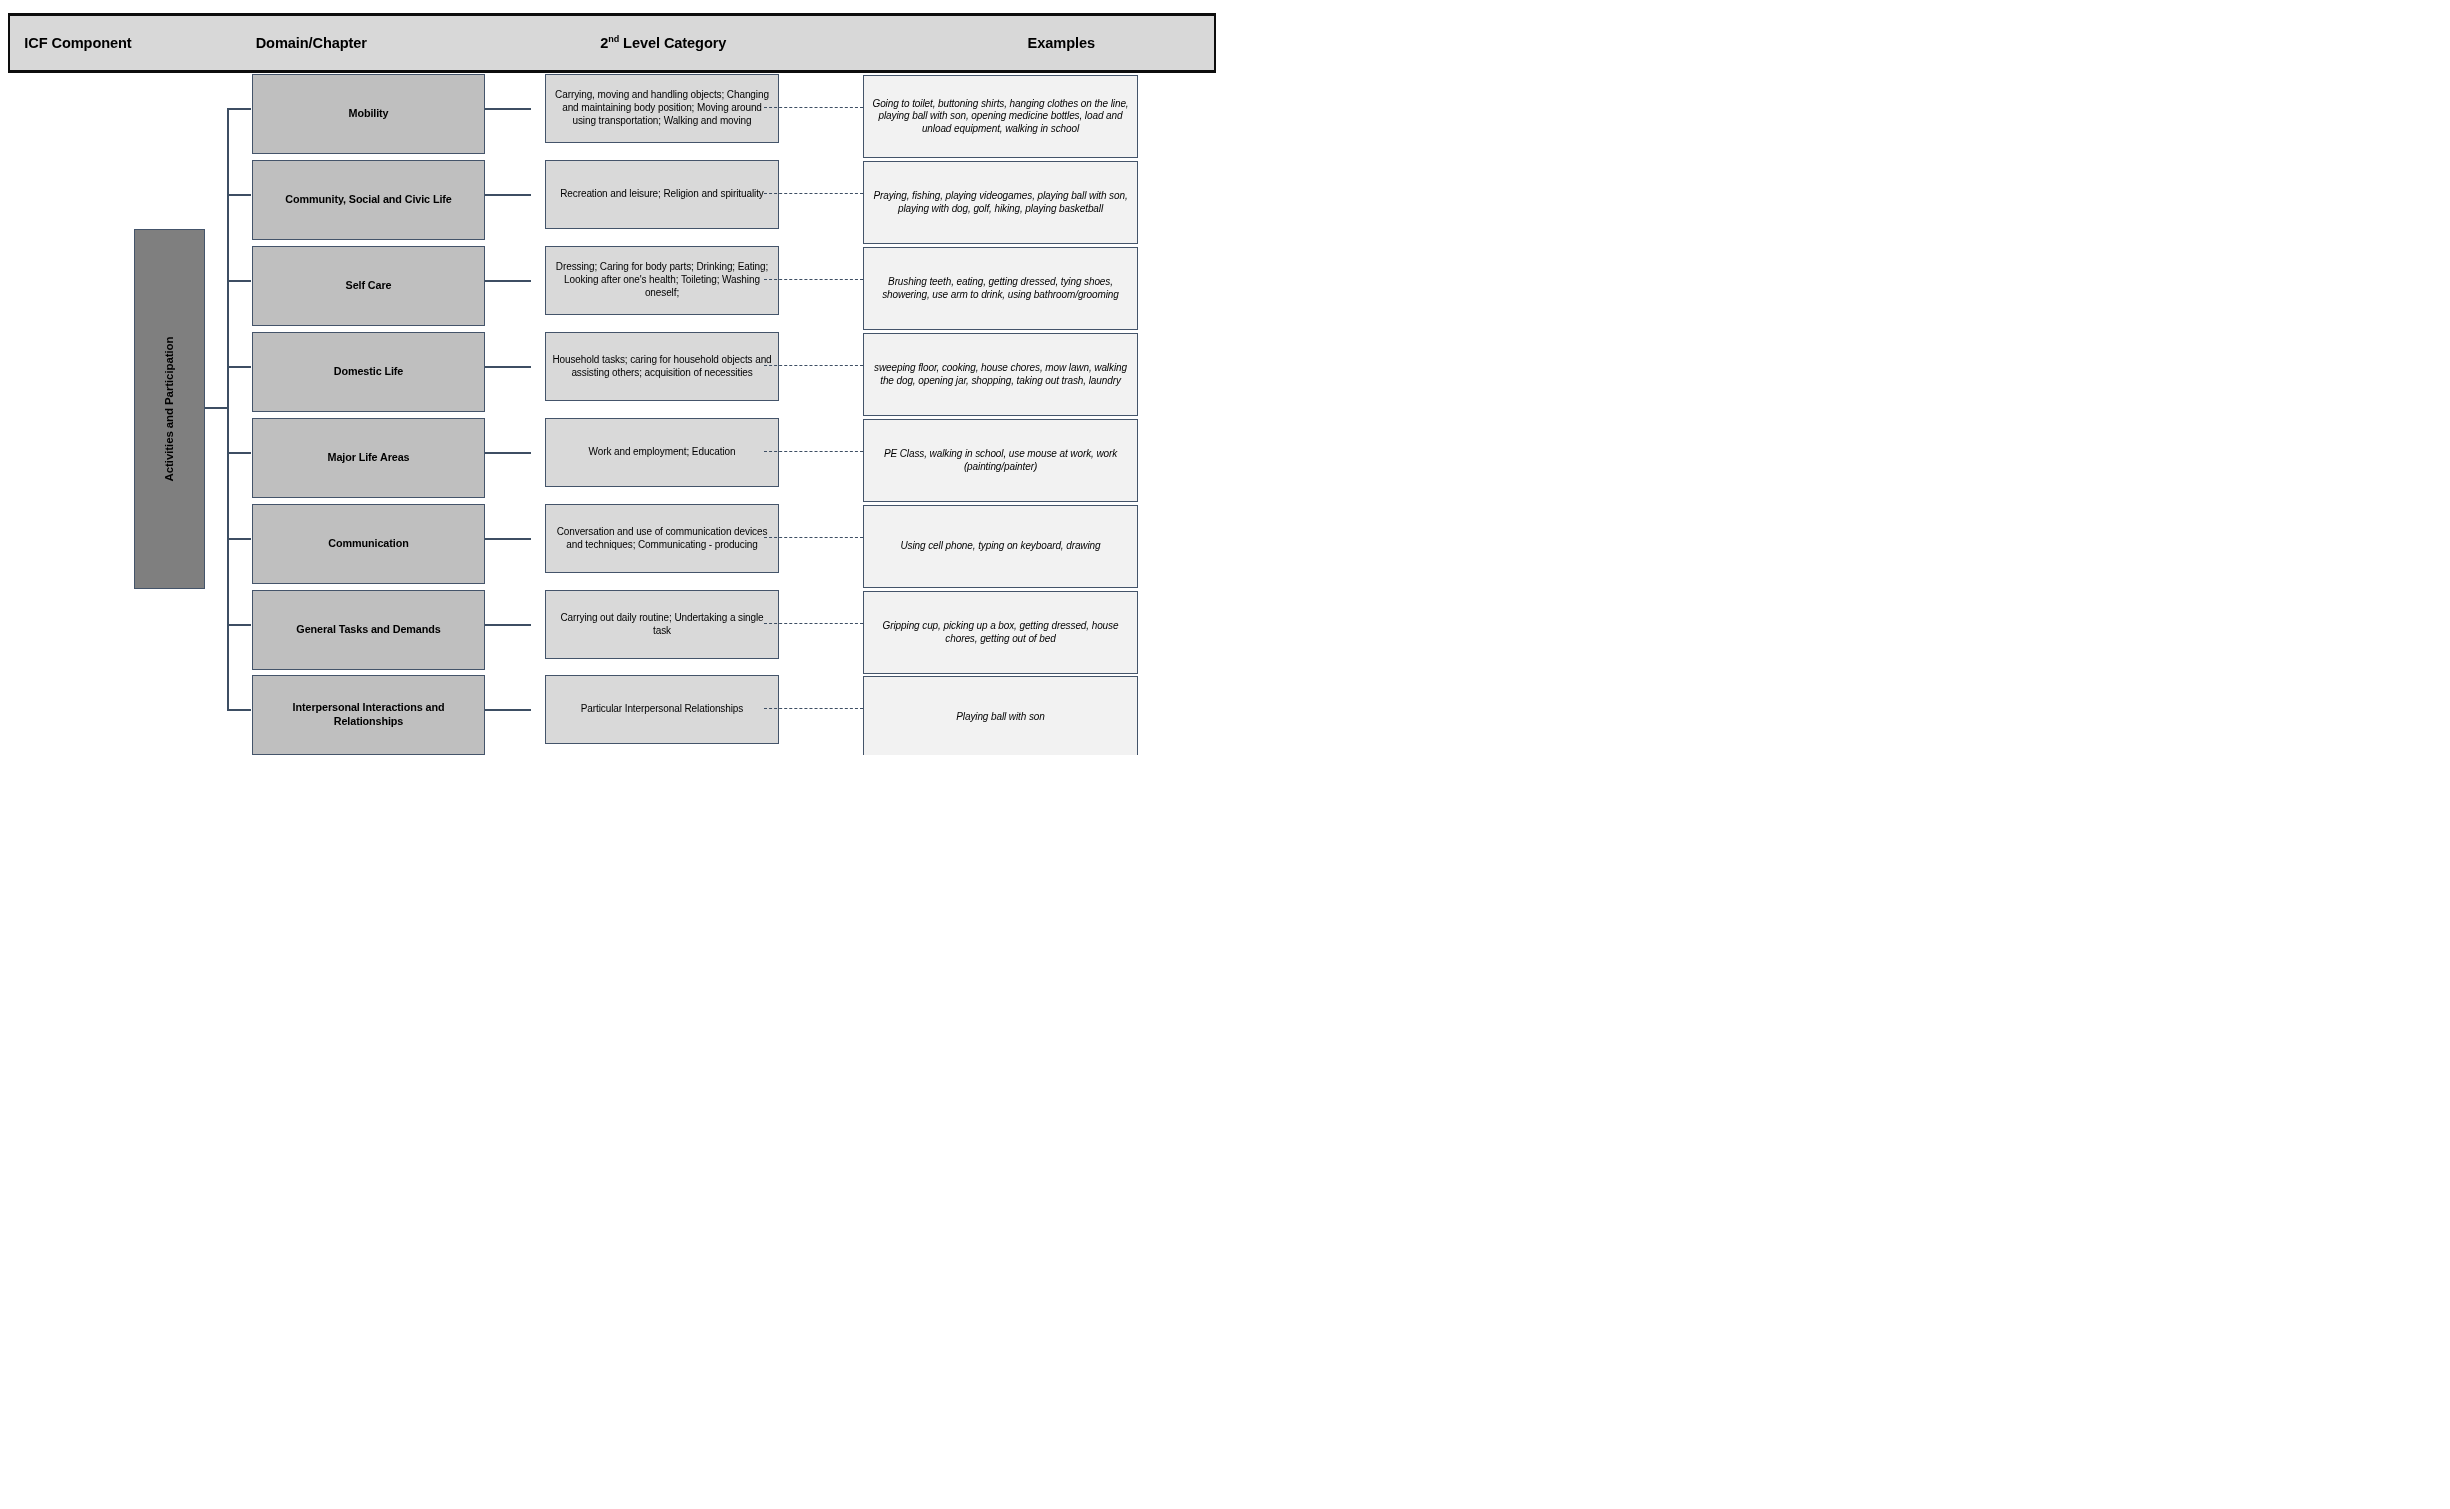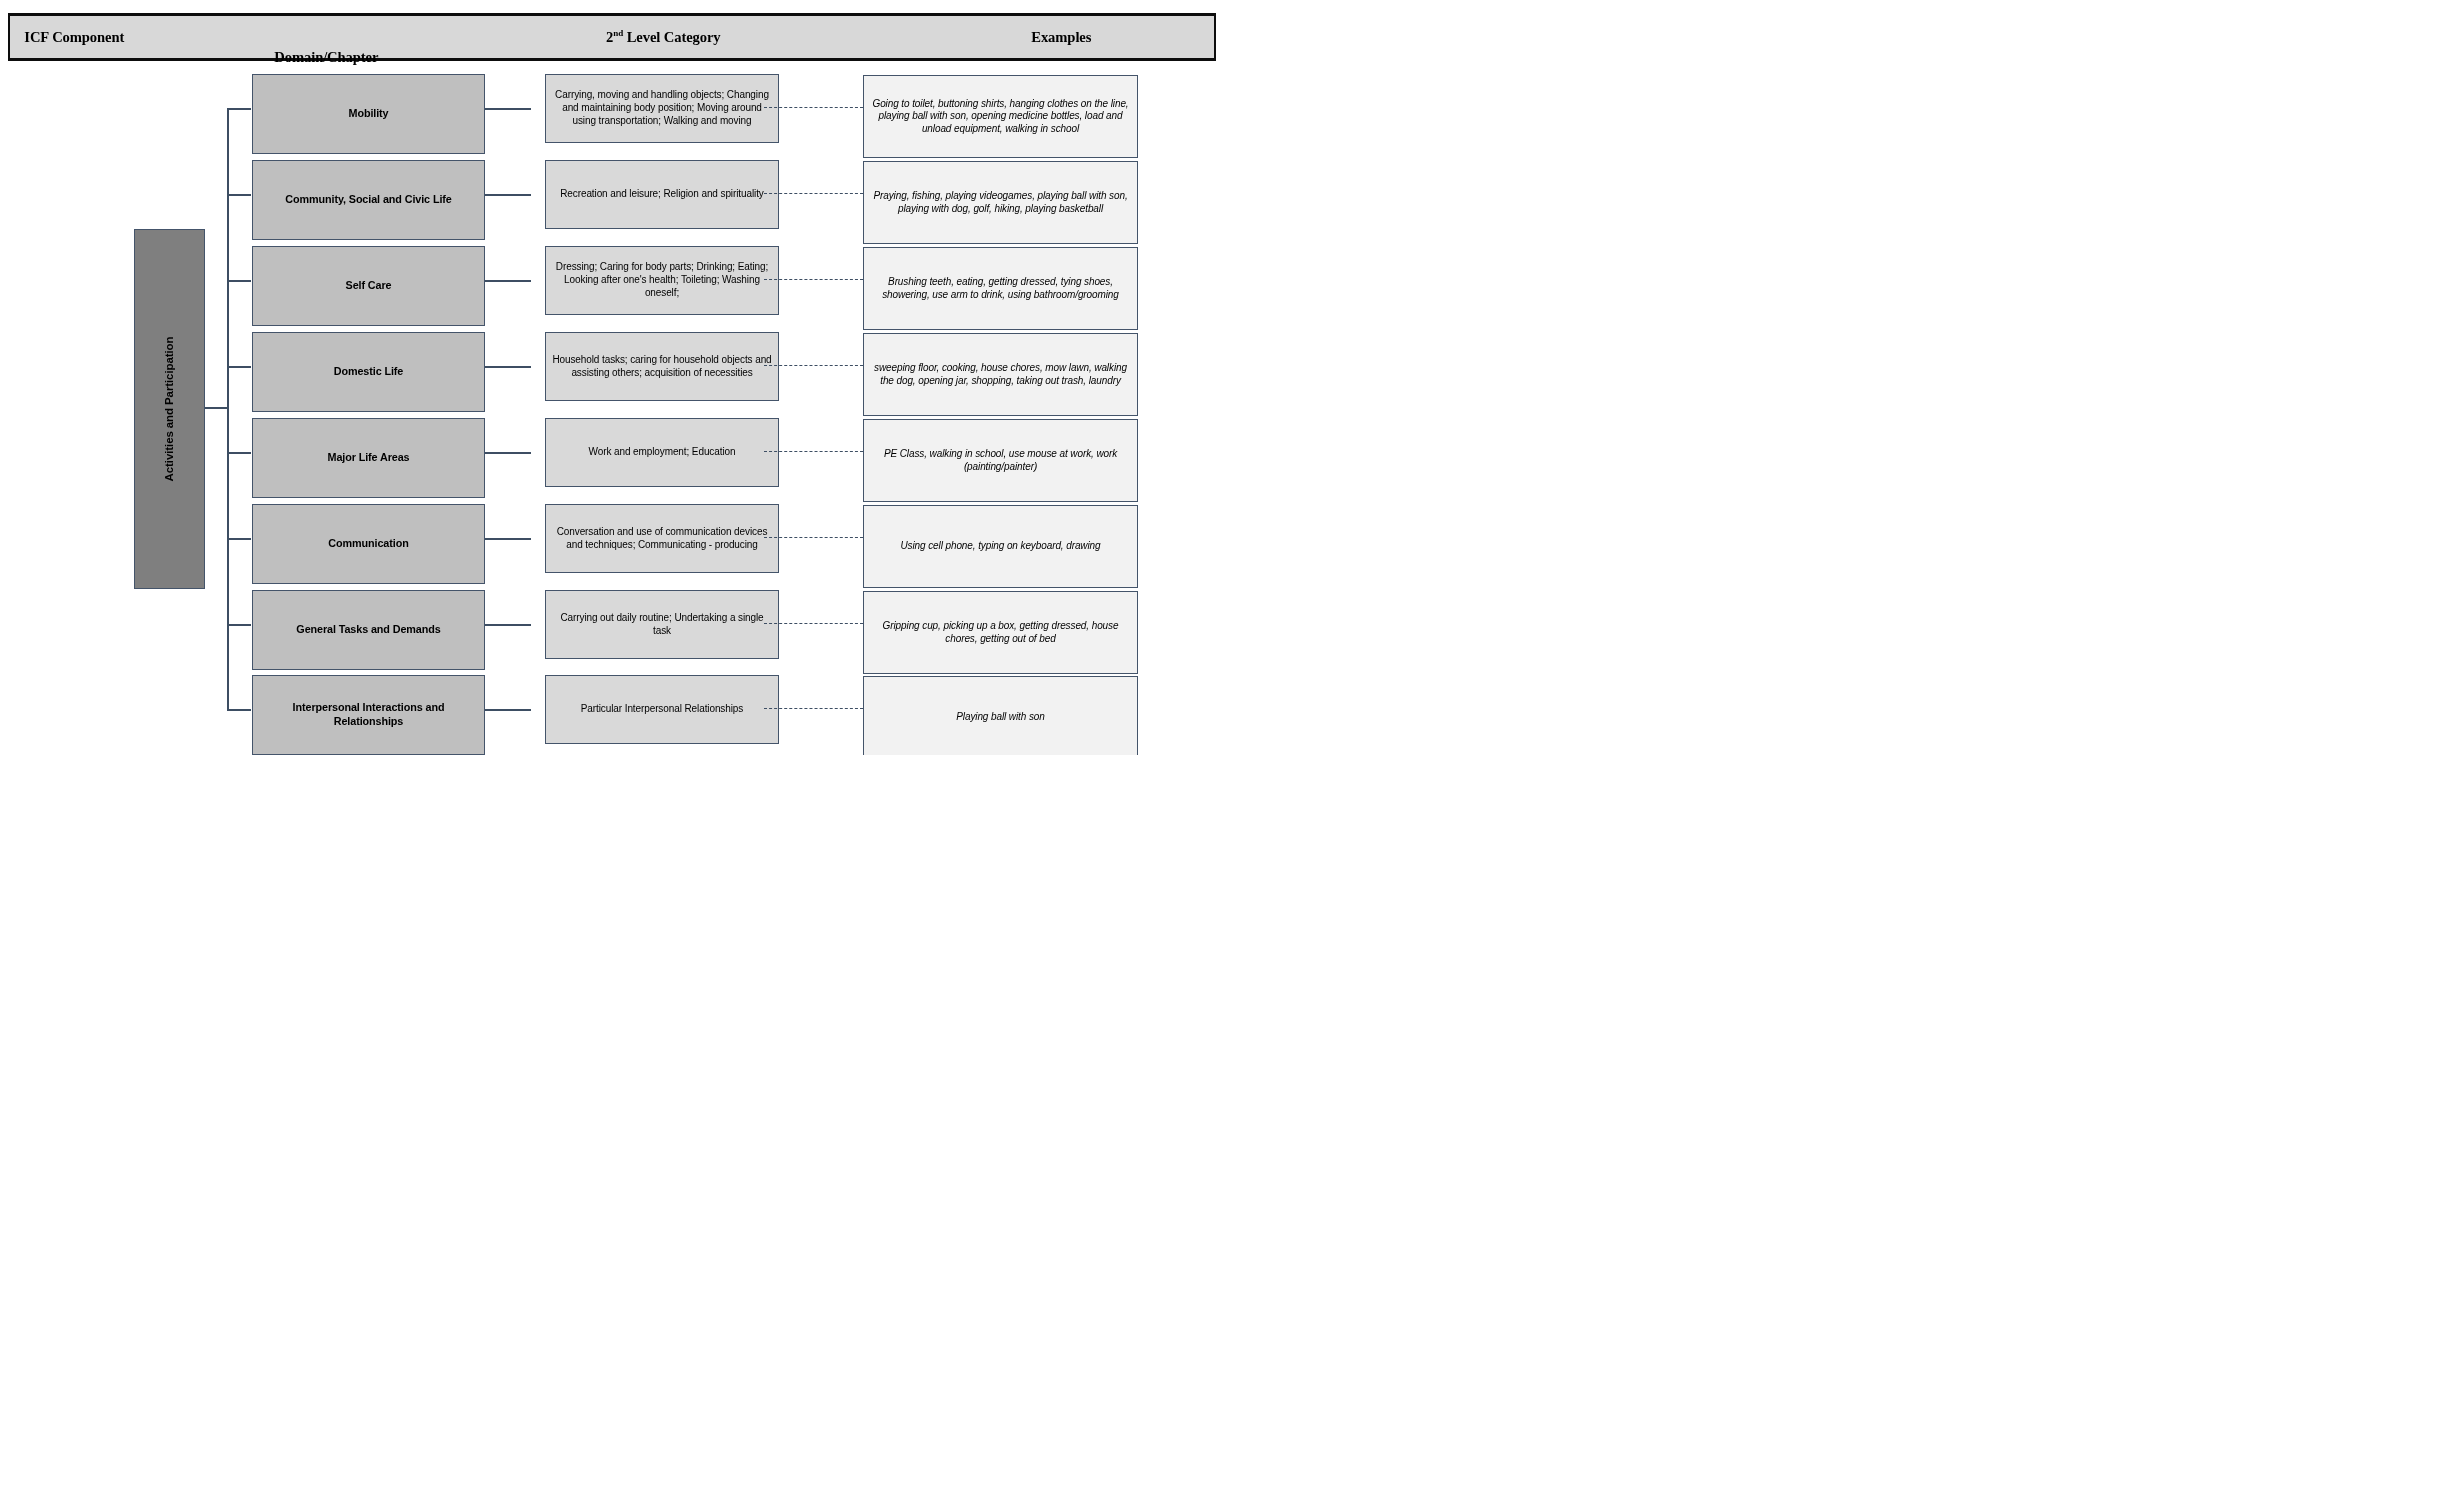--- a/index.html
+++ b/index.html
@@ -1,30 +1,29 @@
 <!DOCTYPE html>
 <html style="--header-fill: #d8d8d8; --domain-fill: #bfbfbf; --category-fill: #d9d9d9; --examples-fill: #f2f2f2; --icf-fill: #7f7f7f; --box-border: #44546a; --line: #3d4e63; --header-border: #0d0d0d;font-size:10.2px"><head>
 <meta charset="utf-8">
 <style>
   html,body { margin:0; padding:0; background:#ffffff; }
   body { font-family: "Liberation Sans", sans-serif; color:#000; }
   .canvas { position:relative; width:1225px; height:755px; background:#fff; overflow:hidden; }
 
   
   .header {
-    position:absolute; left:8.3px; top:12.7px; width:1208px; height:48px;
+    position:absolute; left:8.3px; top:12.7px; width:1208px; height:60px;
     background: var(--header-fill, #d8d8d8);
     border: solid var(--header-border, #0d0d0d);
     border-width: 3.8px 2.5px 3.8px 2.5px;
     box-sizing: border-box;
-    font-family: Liberation Serif, serif;
   }
   .h { position:absolute; top:50%; transform:translateY(-50%); font-weight:bold; font-size:14.6px; letter-spacing:-0.1px; white-space:nowrap; }
   .h-icf   { left:14px; }
-  .h-domain{ left:316px;  transform:translate(-50%,-50%);margin-top:20px; }
+  .h-domain{ left:301px;  transform:translate(-50%,-50%); }
   .h-cat   { left:653px; transform:translate(-50%,-50%); }
   .h-ex    { left:1051px; transform:translate(-50%,-50%); }
   .h sup { font-size:0.62em; vertical-align:super; line-height:0; }
 
   
   .box {
     position:absolute; box-sizing:border-box;
     border:1.3px solid var(--box-border,#44546a);
     border-top-width:1.9px; border-bottom-width:1.9px;
     display:flex; align-items:center; justify-content:center;

